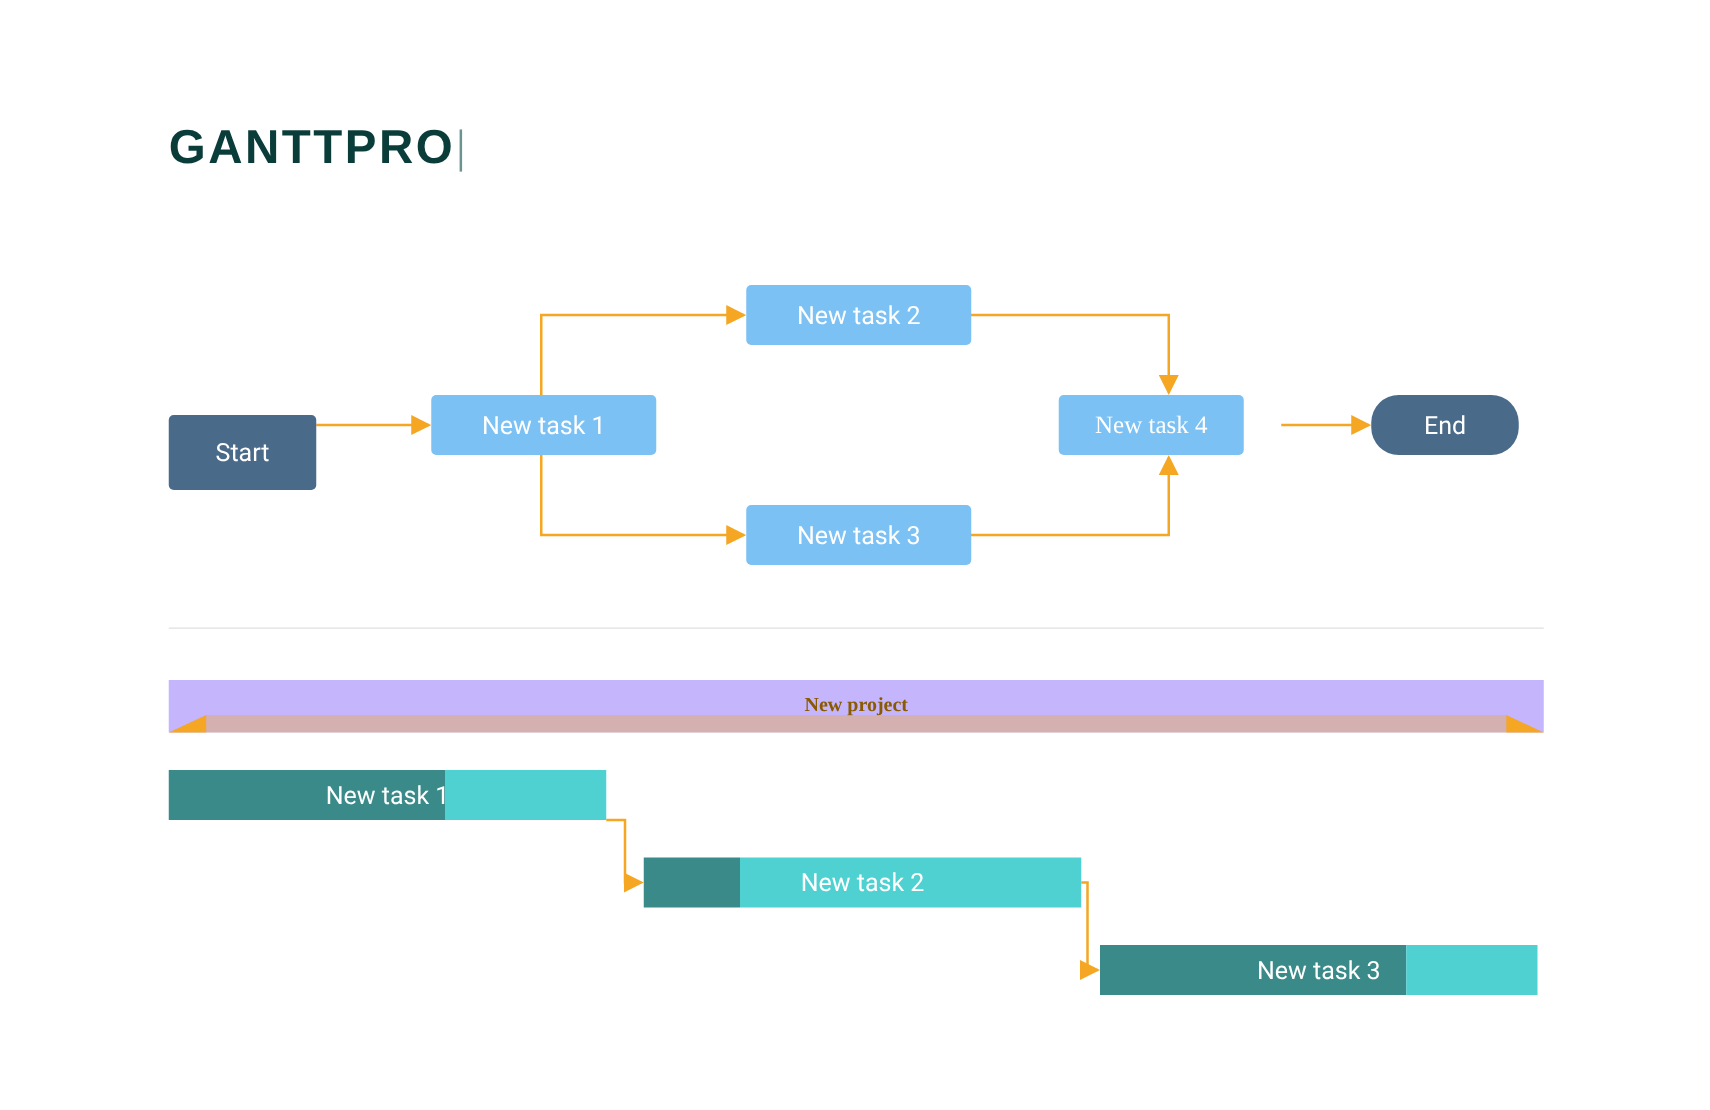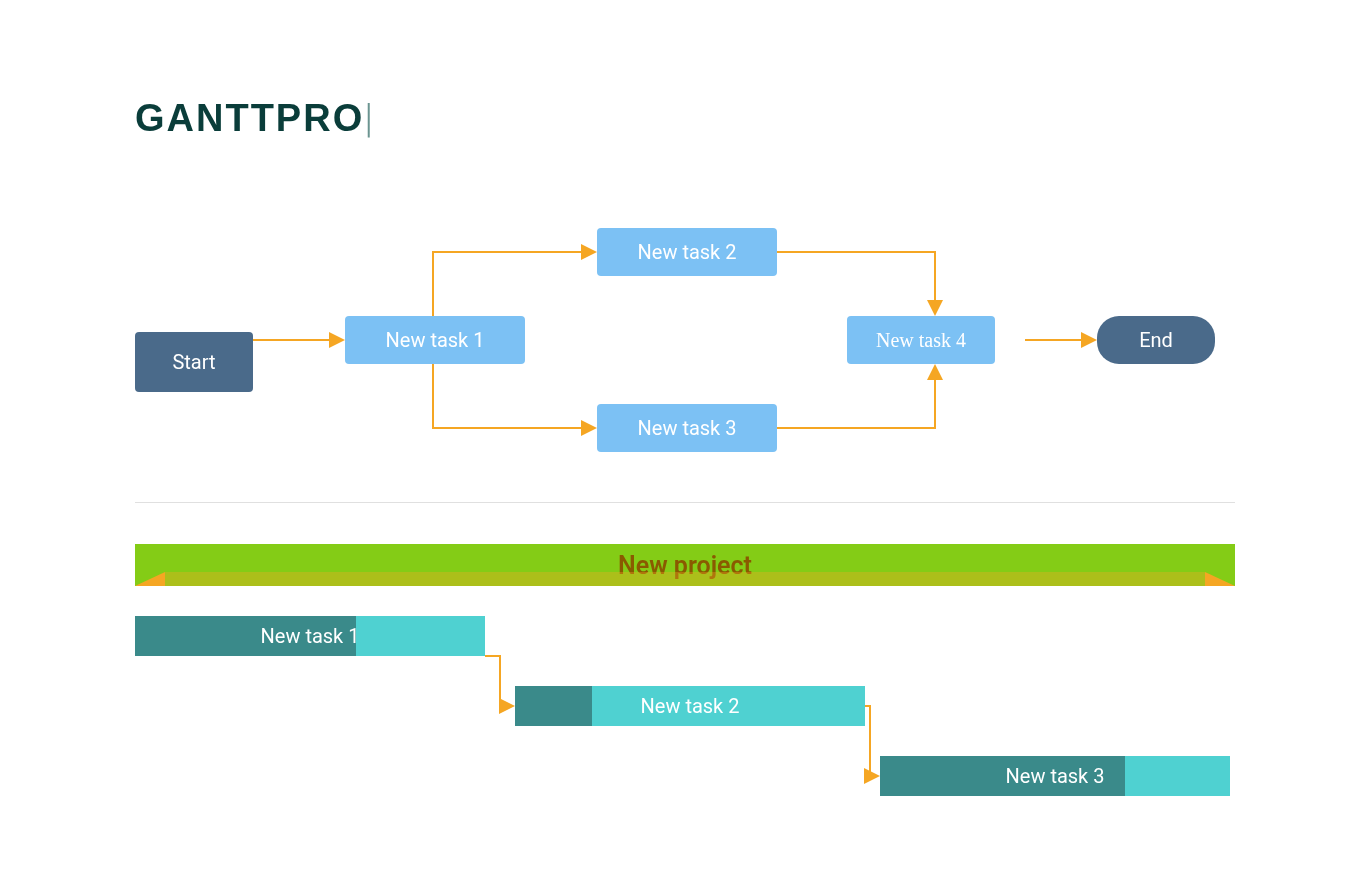--- a/index.html
+++ b/index.html
@@ -82,28 +82,29 @@
   .gantt {
     position: absolute;
     left: 135px;
     top: 544px;
     width: 1100px;
   }
   .project-bar {
     position: relative;
     width: 1100px;
     height: 42px;
-    background: #84cc16;
+    background: #c4b5fd;
     color: #8a5a00;
     font-weight: 600;
-    font-size: 25px;
+    font-size: 16px;
     display: flex;
     align-items: center;
     justify-content: center;
     margin-bottom: 30px;
+    font-family: Liberation Serif, serif;
   }
   .project-bar::before,
   .project-bar::after {
     content: "";
     position: absolute;
     bottom: 0;
     width: 0;
     height: 0;
     border-style: solid;
   }

